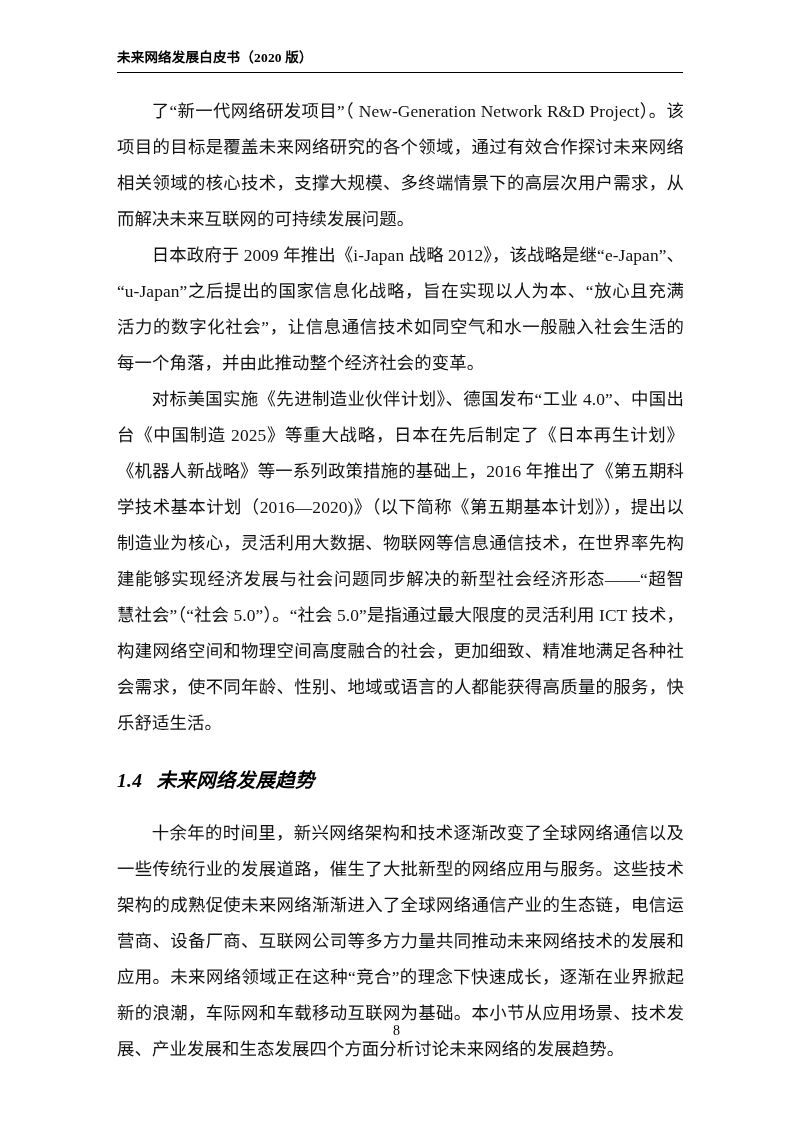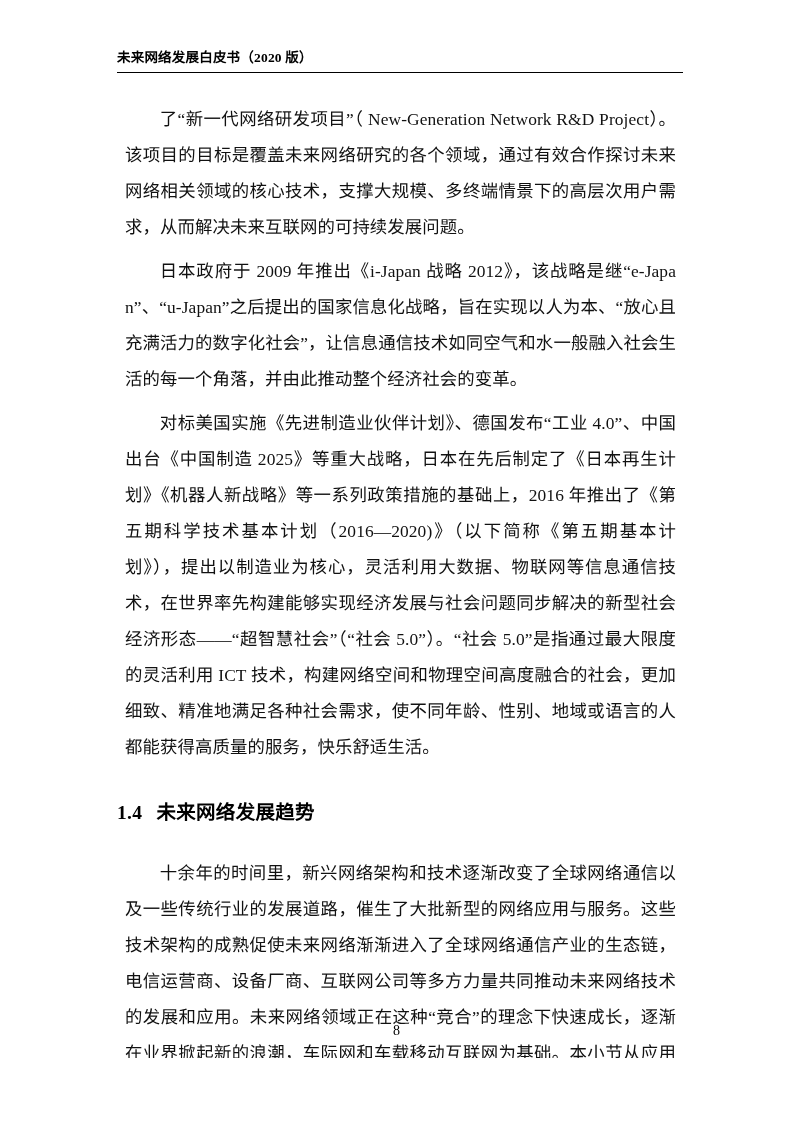--- a/index.html
+++ b/index.html
@@ -50,21 +50,21 @@
 
   
   .content {
     position: absolute;
     left: 117px;
     top: 93px;
     width: 567px;
   }
 
   p.para {
-    margin: 8px;
+    margin: 0;
     font-size: 17.4px;
     line-height: 36px;
     text-align: justify;
     text-justify: inter-ideograph;
     text-indent: 2em;
     letter-spacing: 0.1px;
     word-break: break-all;
     color: #111111;
   }
 
@@ -81,20 +81,21 @@
   
   h2.section-heading {
     margin: 0;
     font-family: "DejaVu Sans", "Liberation Sans", sans-serif;
     font-size: 19.5px;
     font-weight: bold;
     line-height: 36px;
     letter-spacing: 0.3px;
     color: #000000;
     white-space: nowrap;
+    font-style: italic;
   }
   h2.section-heading .num {
     font-family: "Liberation Serif", "DejaVu Serif", serif;
     font-weight: bold;
   }
   .heading-block {
     padding-top: 22px;
     padding-bottom: 16px;
   }
 

